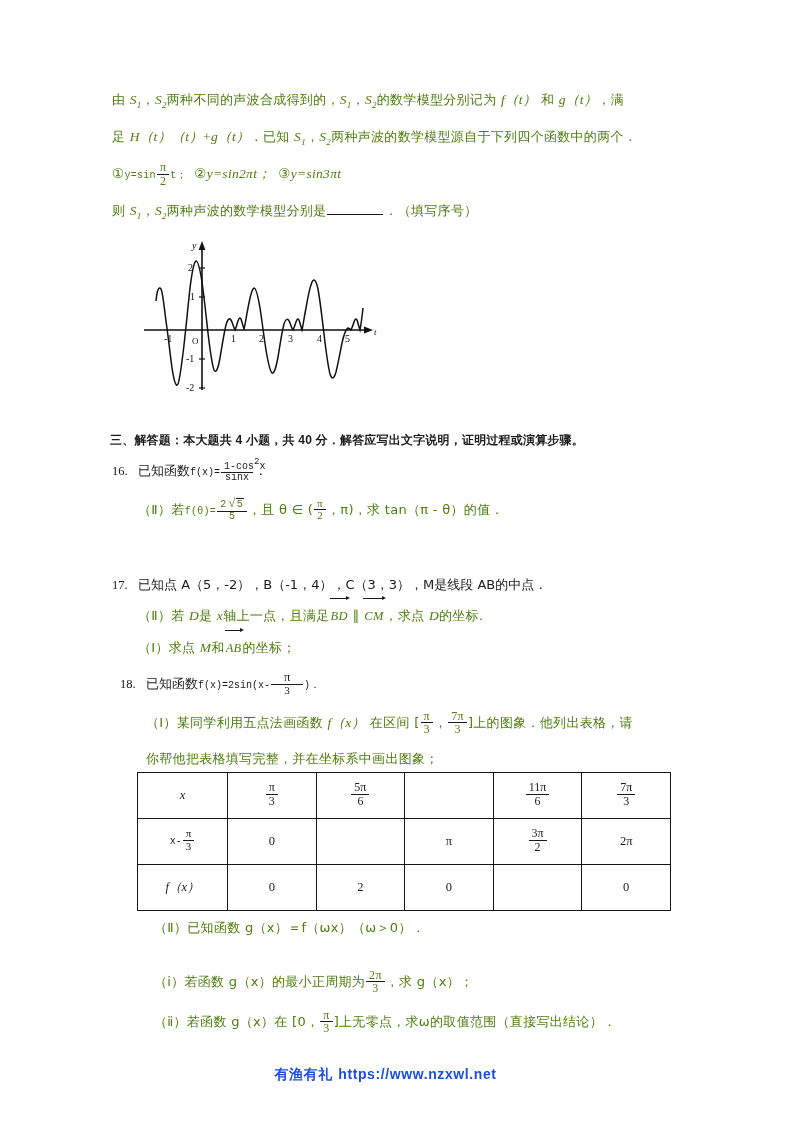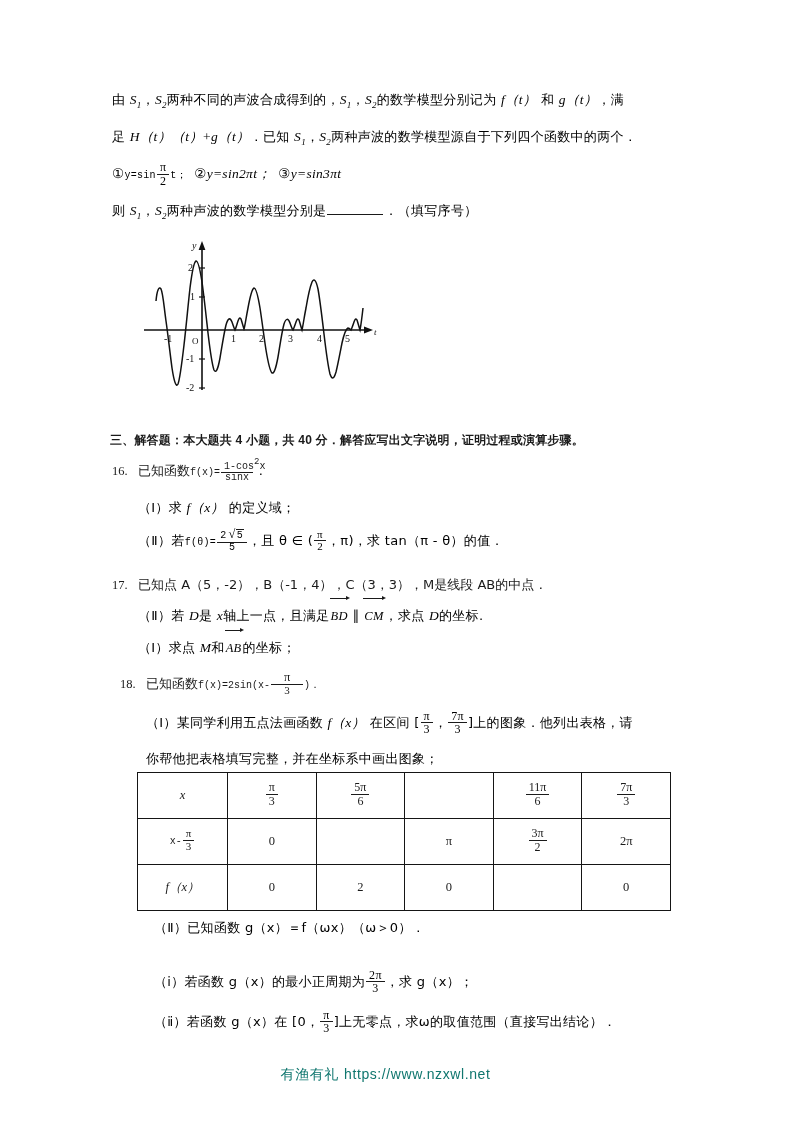--- a/index.html
+++ b/index.html
@@ -26,21 +26,21 @@
     left: 112px;
     top: 84px;
     width: 562px;
   }
 
   
   .para {
     font-size: 13.5px;
     line-height: 31px;
     letter-spacing: 0.3px;
-    color: #000000;
+    color: #4d7c0f;
     white-space: nowrap;
   }
   .para.indent { padding-left: 26px; }
   .cjk { font-family: "DejaVu Sans", "Liberation Sans", sans-serif; font-size: 13px; }
   .mi { font-family: "Liberation Serif", serif; font-style: italic; }
   .mu { font-family: "Liberation Serif", serif; font-style: normal; }
   .mono { font-family: "Liberation Mono", "DejaVu Sans Mono", monospace; font-size: 10px; }
   .sub { font-size: 9px; vertical-align: sub; font-style: italic;}
   .sup { font-size: 9px; vertical-align: super; }
 
@@ -114,25 +114,26 @@
   }
   table.five-point td.c0 { width: 87px; }
 
   
   .watermark {
     position: absolute;
     left: 0;
     top: 1066px;
     width: 771px;
     text-align: center;
-    color: #0f766e;
+    color: #1d4ed8;
     font-size: 14px;
     letter-spacing: 0.6px;
     font-family: "DejaVu Sans", "Liberation Sans", sans-serif;
     white-space: nowrap;
+    font-weight: bold;
   }
   .watermark .url { font-family: "Liberation Sans", sans-serif; }
 
   .blank-line {
     display: inline-block;
     width: 56px;
     border-bottom: 1px solid #1a1a1a;
     height: 12px;
     margin: 0 1px;
   }
@@ -260,23 +261,20 @@
     </svg>
   </div>
 
   <div class="sec-head" style="position:absolute;left:112px;top:425px;">三、解答题：本大题共 4 小题，共 40 分．解答应写出文字说明，证明过程或演算步骤。</div>
 
   <div style="position:absolute;left:112px;top:452px;width:562px;">
     <div class="prob" style="line-height:38px;">
       <span class="num">16.</span><span class="cjk">已知函数</span><span class="mono">f(x)</span><span class="mono">=</span><span class="frac" style="font-size:12.5px;"><span class="num"><span class="mono">1-cos</span><span class="sup mono">2</span><span class="mono">x</span></span><span class="den mono">sinx</span></span><span class="mu">．</span>
     </div>
 
-    <div class="para indent">
-      <span class="cjk">（Ⅰ）</span><span class="cjk">求 </span><span class="mi">f（x）</span><span class="cjk"> 的定义域；</span>
-    </div>
 
     <div class="para indent" style="line-height:36px;">
       <span class="cjk">（Ⅱ）</span><span class="cjk">若</span><span class="mono">f(θ)</span><span class="mono">=</span><span class="frac" style="font-size:12.5px;"><span class="num"><span class="mono">2</span><span class="rad">√<span class="bar mono">5</span></span></span><span class="den mono">5</span></span><span class="cjk">，且 θ ∈ (</span><span class="frac small"><span class="num">π</span><span class="den">2</span></span><span class="cjk">，π)，求 tan（π - θ）的值．</span>
     </div>
   </div>
 
   <div style="position:absolute;left:112px;top:570px;width:562px;">
     <div class="prob">
       <span class="num">17.</span><span class="cjk">已知点 A（5，-2），B（-1，4），C（3，3），M是线段 AB的中点．</span>
     </div>

